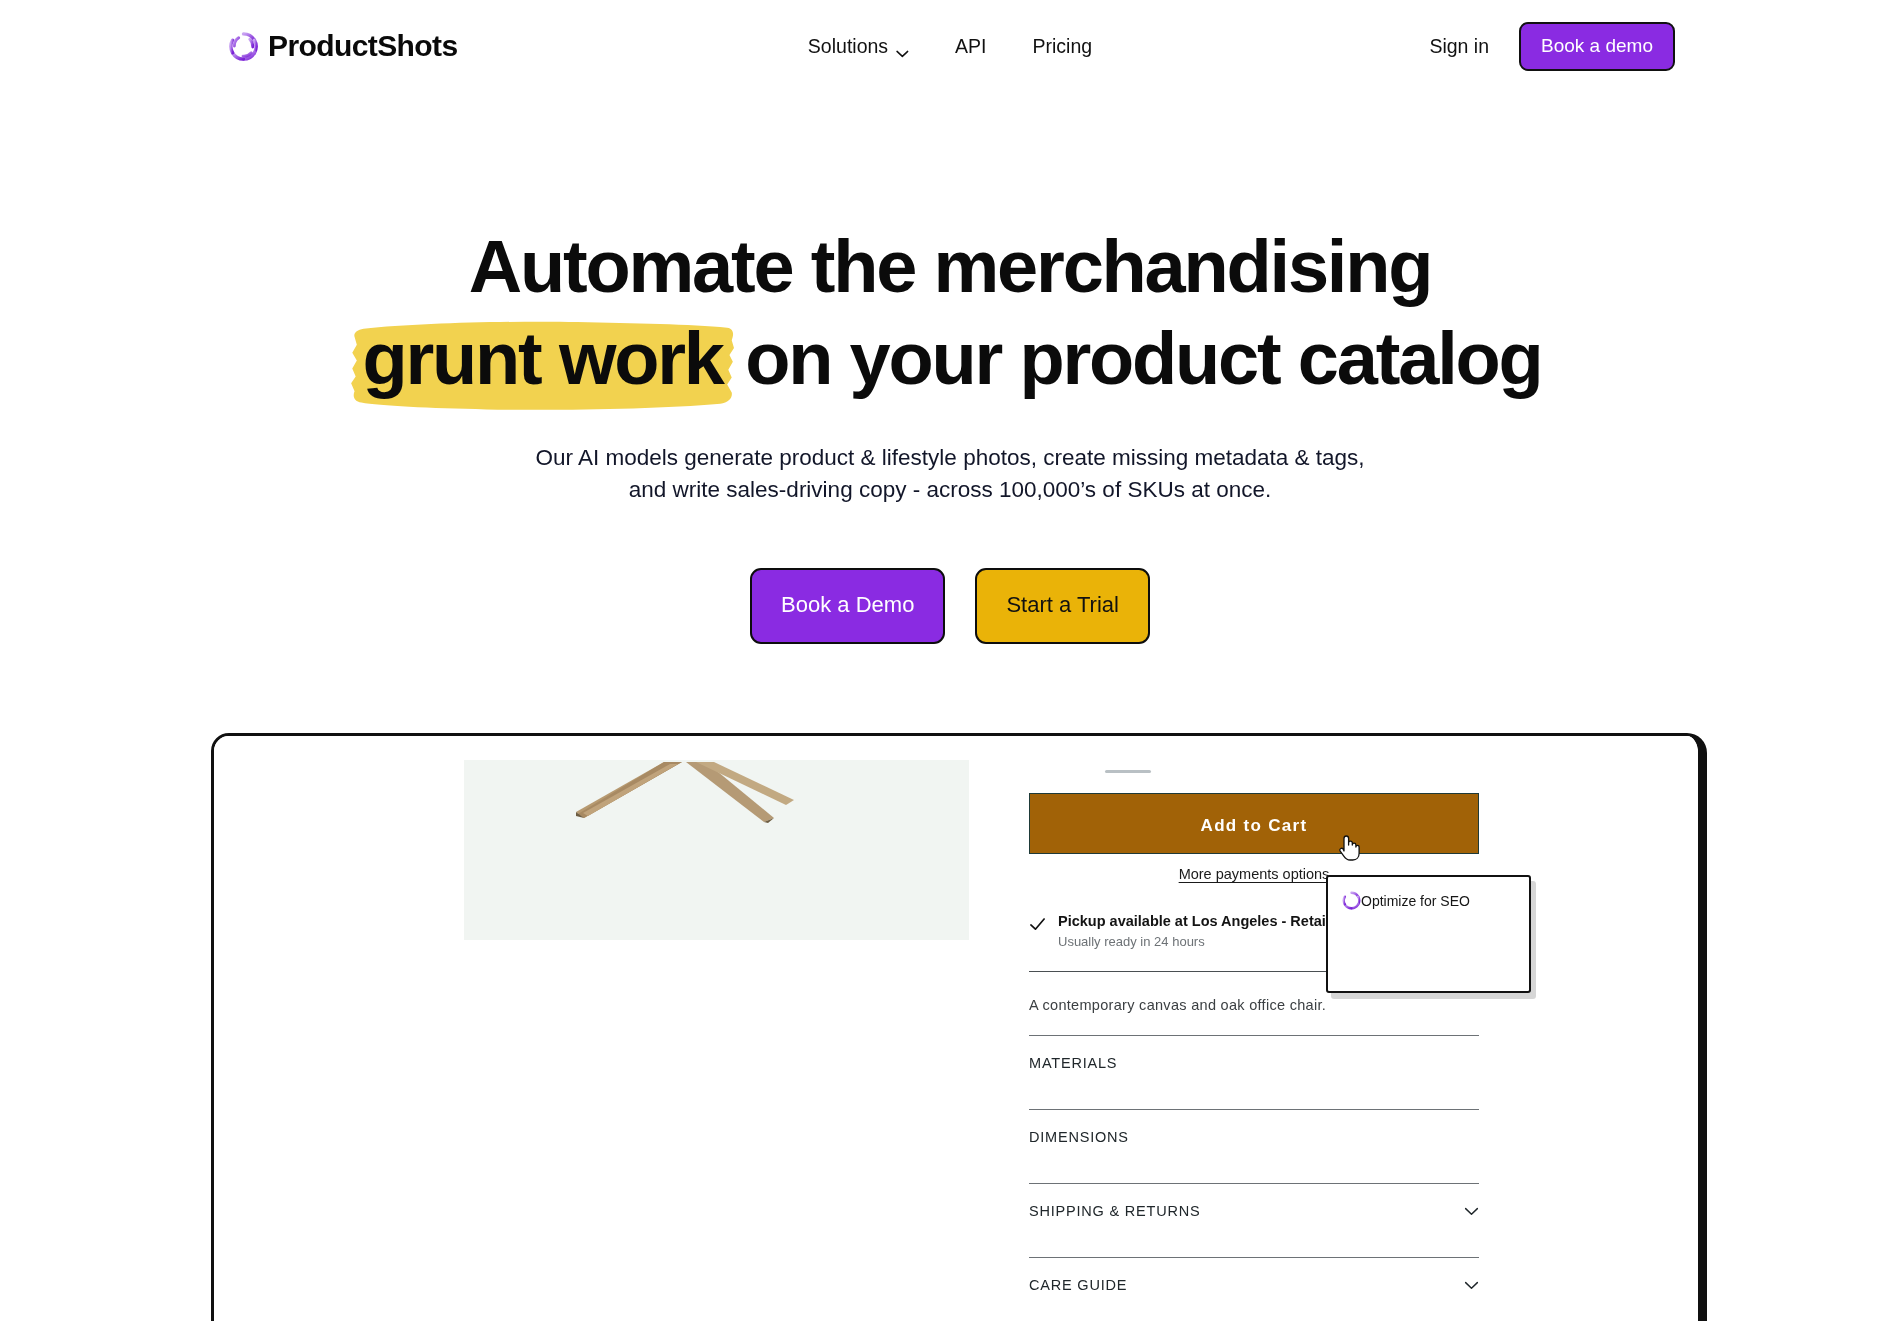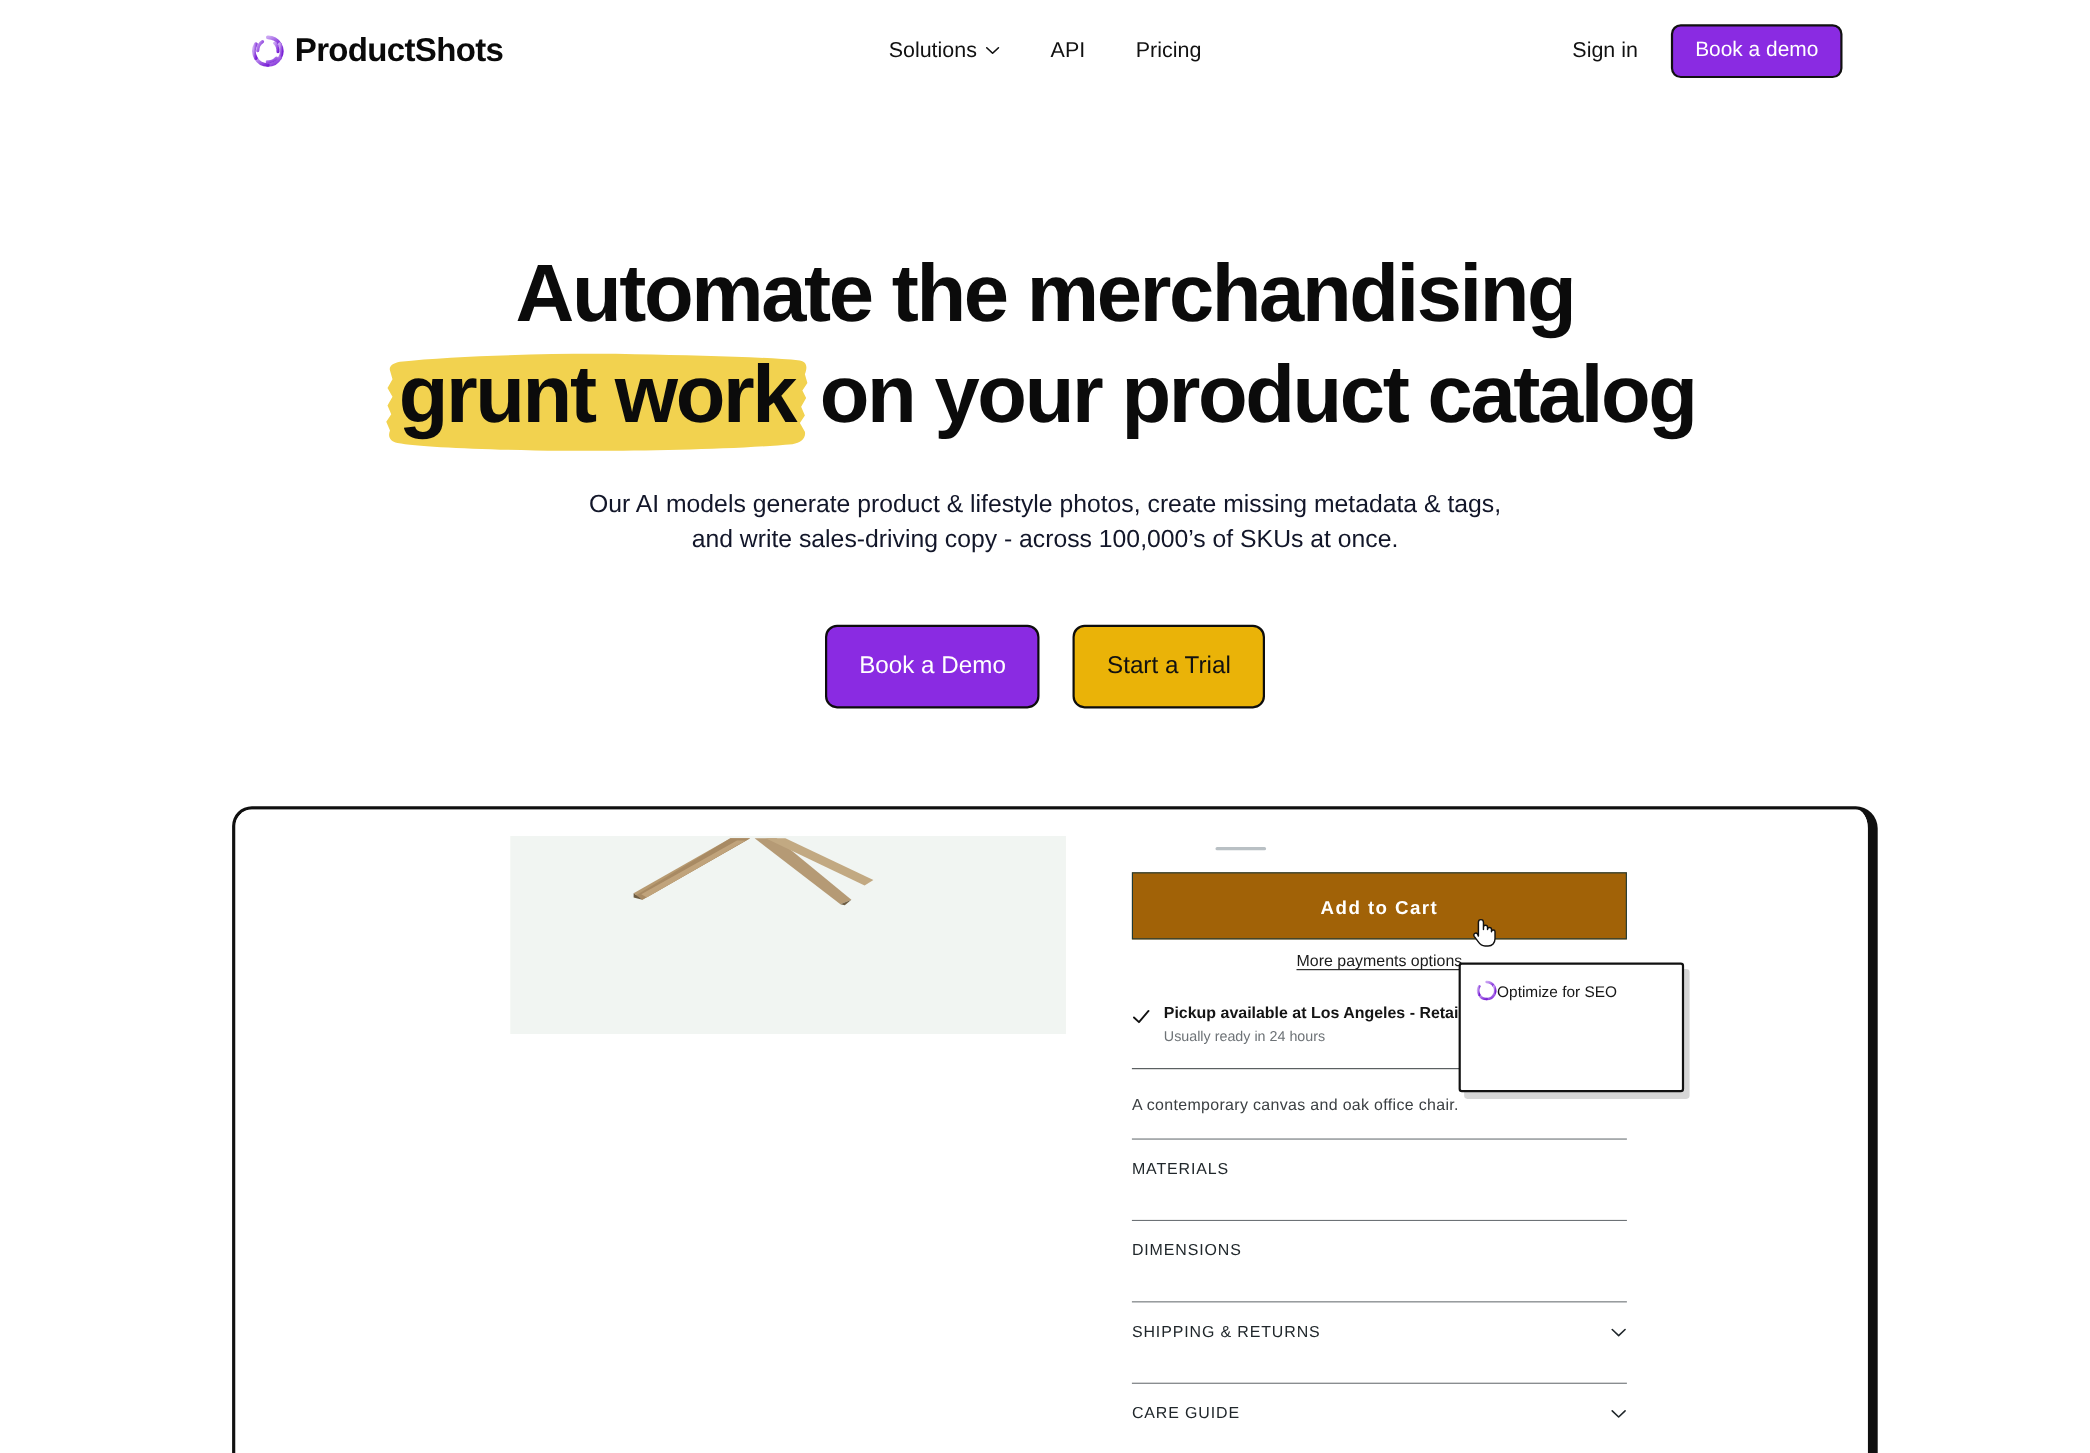--- a/index.html
+++ b/index.html
@@ -41,21 +41,21 @@
   .main-nav {
     position: absolute;
     left: 50%;
     transform: translateX(-50%);
     display: flex;
     align-items: center;
     gap: 46px;
   }
   .nav-link {
     display: flex;
-    align-items: center;
+    align-items: flex-end;
     gap: 8px;
     font-size: 19.5px;
     color: #111111;
     white-space: nowrap;
     cursor: pointer;
   }
   .chev {
     width: 13px; height: 8px;
     flex: 0 0 auto;
     display: block;

